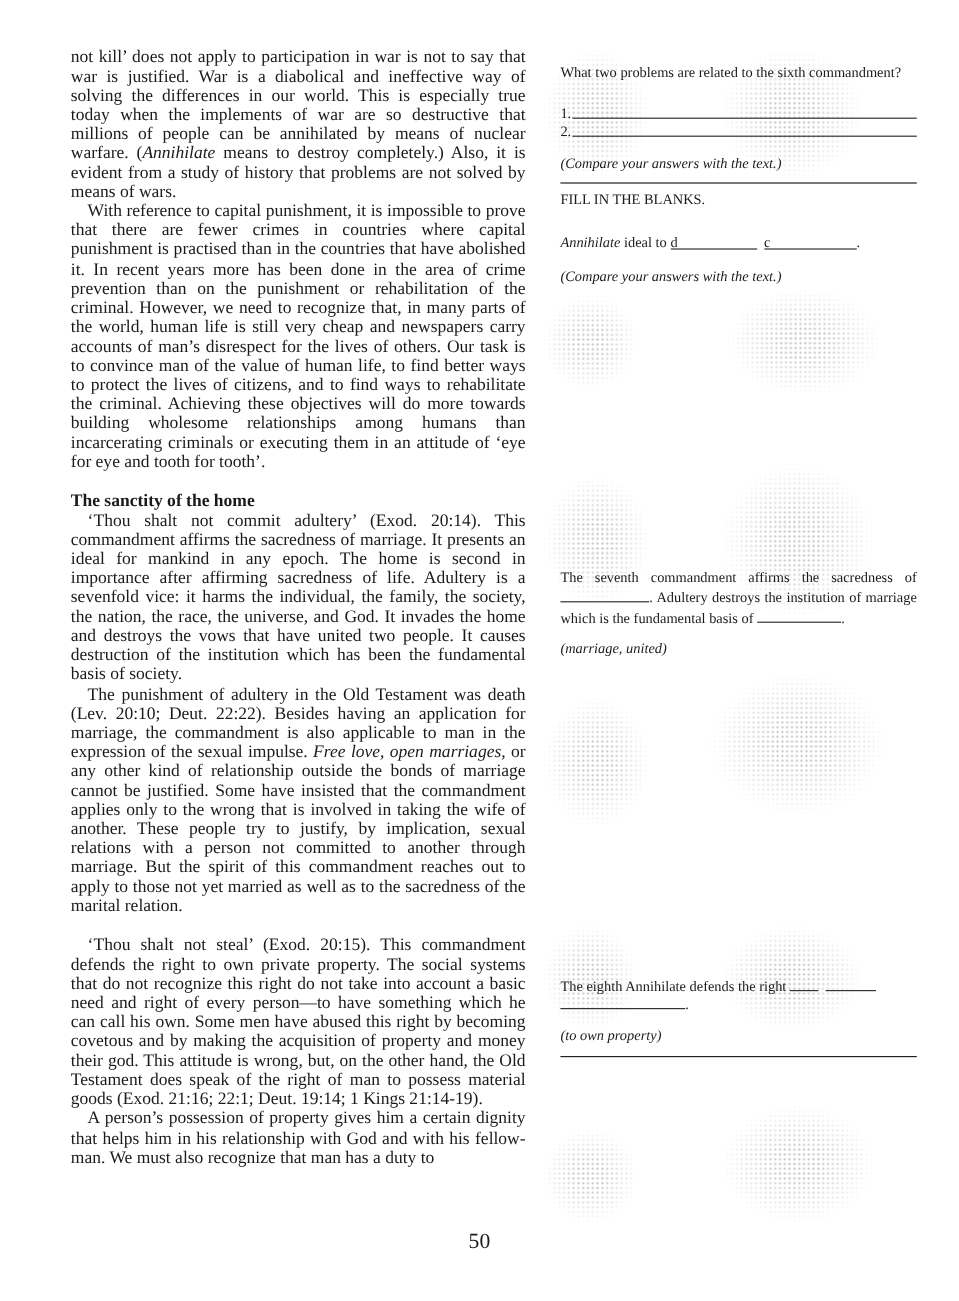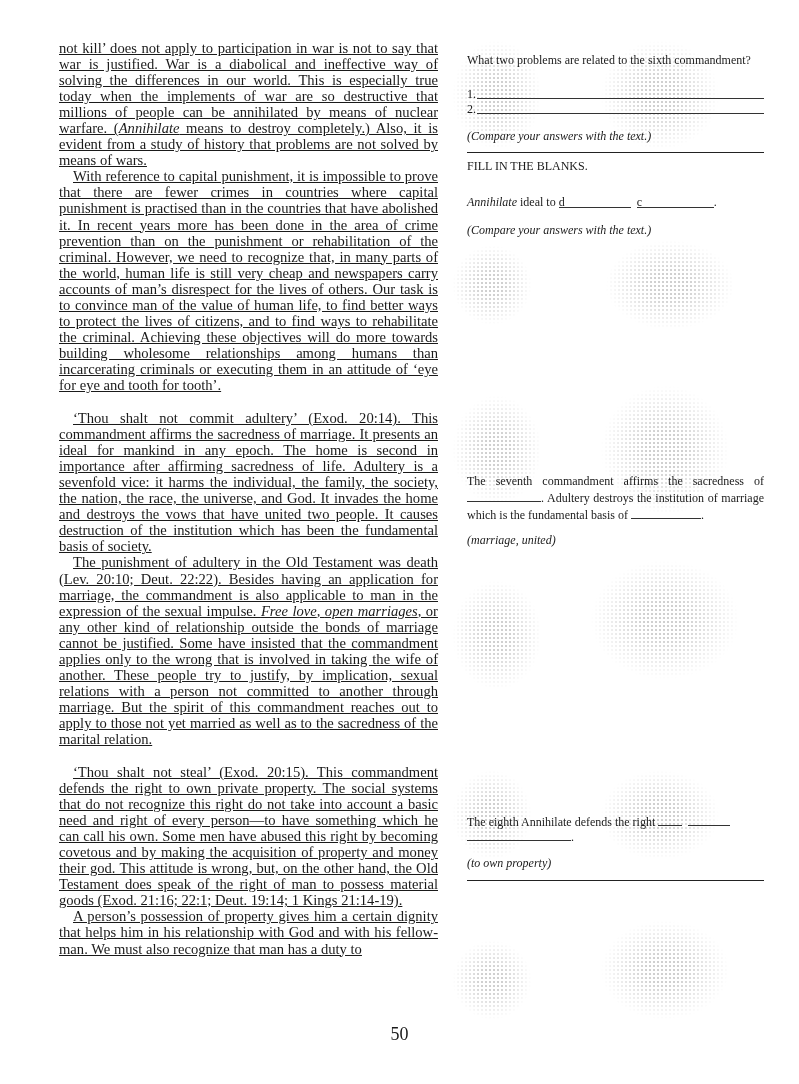--- a/index.html
+++ b/index.html
@@ -4,21 +4,21 @@
   <style>
     html, body { margin: 0; padding: 0; background: #ffffff; }
     body {
       width: 799px; height: 1084px; position: relative; overflow: hidden;
       font-family: "Liberation Serif", "DejaVu Serif", serif; color: #1a1a1a;
     }
     .left-col {
       position: absolute; left: 59px; top: 40px; width: 379px;
       font-size: 14.6px; line-height: 16.05px; text-align: justify;
     }
-    .left-col p { margin: 0; text-indent: 14px; text-decoration: underline; }
+    .left-col p { margin: 0; text-indent: 14px; }
     .left-col p.noindent { text-indent: 0; }
     .left-col h3 {
       margin: 0; font-size: 14.6px; font-weight: bold; line-height: 16.05px;
     }
     .gap { height: 17px; }
     .right-col {
       position: absolute; left: 467px; top: 0; width: 297px;
       font-size: 12px; line-height: 15px;
     }
     .abs { position: absolute; left: 0; width: 297px; }
@@ -53,20 +53,21 @@
 <div class="halftone" style="left:590px;top:560px;width:150px;height:120px;"></div>
 <div class="halftone" style="left:452px;top:770px;width:80px;height:90px;"></div>
 <div class="halftone" style="left:600px;top:770px;width:120px;height:90px;"></div>
 <div class="halftone" style="left:452px;top:940px;width:80px;height:80px;"></div>
 <div class="halftone" style="left:600px;top:920px;width:130px;height:100px;"></div>
 
 <div class="left-col">
   <p class="noindent"><span>not kill’ does not apply to participation in war is not to say that war is justified. War is a diabolical and ineffective way of solving the differences in our world. This is especially true today when the implements of war are so destructive that millions of people can be annihilated by means of nuclear warfare. (</span><span class="ital">Annihilate</span><span> means to destroy completely.) Also, it is evident from a study of history that problems are not solved by means of wars.</span></p>
   <p>With reference to capital punishment, it is impossible to prove that there are fewer crimes in countries where capital punishment is practised than in the countries that have abolished it. In recent years more has been done in the area of crime prevention than on the punishment or rehabilitation of the criminal. However, we need to recognize that, in many parts of the world, human life is still very cheap and newspapers carry accounts of man’s disrespect for the lives of others. Our task is to convince man of the value of human life, to find better ways to protect the lives of citizens, and to find ways to rehabilitate the criminal. Achieving these objectives will do more towards building wholesome relationships among humans than incarcerating criminals or executing them in an attitude of ‘eye for eye and tooth for tooth’.</p>
   <div class="gap"></div>
+  <h3>The sanctity of the home</h3>
   <p>‘Thou shalt not commit adultery’ (Exod. 20:14). This commandment affirms the sacredness of marriage. It presents an ideal for mankind in any epoch. The home is second in importance after affirming sacredness of life. Adultery is a sevenfold vice: it harms the individual, the family, the society, the nation, the race, the universe, and God. It invades the home and destroys the vows that have united two people. It causes destruction of the institution which has been the fundamental basis of society.</p>
   <p><span>The punishment of adultery in the Old Testament was death (Lev. 20:10; Deut. 22:22). Besides having an application for marriage, the commandment is also applicable to man in the expression of the sexual impulse. </span><span class="ital">Free love</span><span class="ital">, </span><span class="ital">open marriages</span><span>, or any other kind of relationship outside the bonds of marriage cannot be justified. Some have insisted that the commandment applies only to the wrong that is involved in taking the wife of another. These people try to justify, by implication, sexual relations with a person not committed to another through marriage. But the spirit of this commandment reaches out to apply to those not yet married as well as to the sacredness of the marital relation.</span></p>
   <div class="gap"></div>
   <p>‘Thou shalt not steal’ (Exod. 20:15). This commandment defends the right to own private property. The social systems that do not recognize this right do not take into account a basic need and right of every person—to have something which he can call his own. Some men have abused this right by becoming covetous and by making the acquisition of property and money their god. This attitude is wrong, but, on the other hand, the Old Testament does speak of the right of man to possess material goods (Exod. 21:16; 22:1; Deut. 19:14; 1 Kings 21:14-19).</p>
   <p>A person’s possession of property gives him a certain dignity that helps him in his relationship with God and with his fellow-man. We must also recognize that man has a duty to</p>
 </div>
 
 <div class="right-col">
   <div class="abs" style="top:53px;">What two problems are related to the sixth commandment?</div>
 

